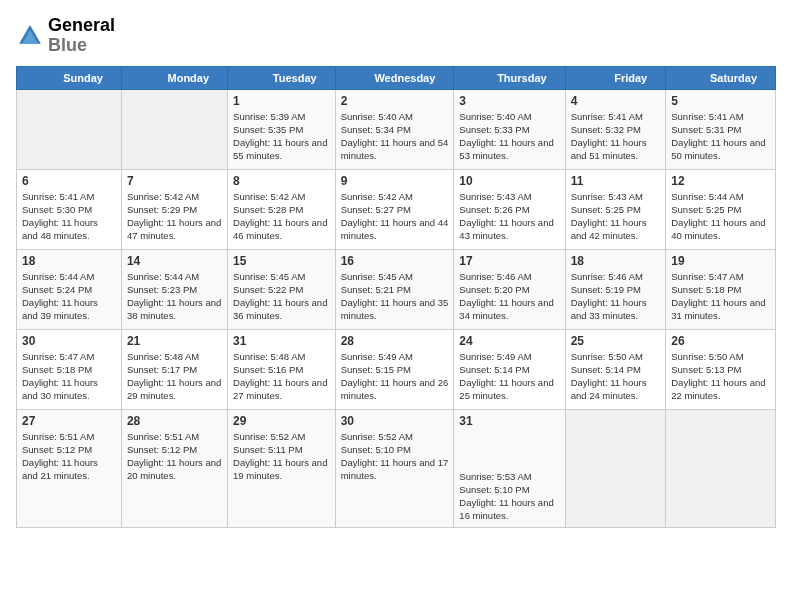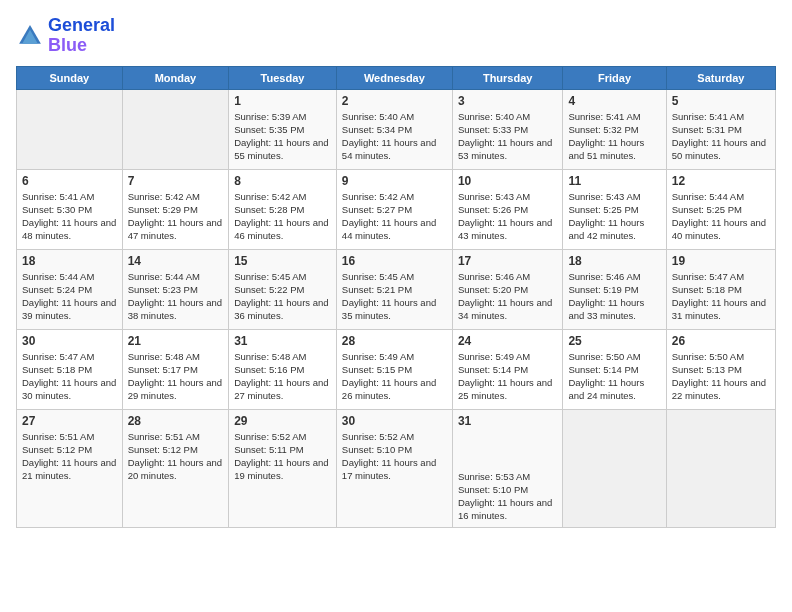--- a/index.html
+++ b/index.html
@@ -21,21 +21,21 @@
       align-items: center;
       gap: 4px;
     }
     .logo-text {
       font-size: 18px;
       font-weight: bold;
       color: #333;
       line-height: 1.1;
     }
     .logo-text span {
-      color: #1d4ed8;
+      color: #000000;
     }
     .logo-icon {
       width: 28px;
       height: 28px;
     }
     .title-block {
       text-align: right;
     }
     .month-title {
       font-size: 32px;
@@ -47,22 +47,22 @@
       color: #555;
     }
     table {
       width: 100%;
       border-collapse: collapse;
       font-size: 10.5px;
     }
     thead th {
       background-color: #3a7abf;
       color: #fff;
-      text-align: center;
-      padding: 5px 6px;
+      text-align: right;
+      padding: 5px 18px;
       font-size: 11px;
       font-weight: bold;
       border: 1px solid #2e6aa3;
     }
     tbody td {
       border: 1px solid #ccc;
       vertical-align: top;
       padding: 4px 5px;
       min-height: 70px;
       height: 80px;
@@ -91,21 +91,21 @@
 
 <div class="header">
   <div class="logo">
     <svg class="logo-icon" viewBox="0 0 36 36" xmlns="http://www.w3.org/2000/svg">
       <rect x="0" y="0" width="36" height="36" fill="none"></rect>
       <polygon points="18,4 32,28 4,28" fill="#3a7abf"></polygon>
       <polygon points="18,10 28,28 8,28" fill="#5a9fd4"></polygon>
     </svg>
     <div class="logo-text">
       <div><span>General</span></div>
-      <div><span style="color:#8b5cf6;">Blue</span></div>
+      <div><span style="color:#737373;">Blue</span></div>
     </div>
   </div>
   <div class="title-block">
     <div class="month-title"></div>
     <div class="subtitle"></div>
   </div>
 </div>
 
 <table>
   <thead>

